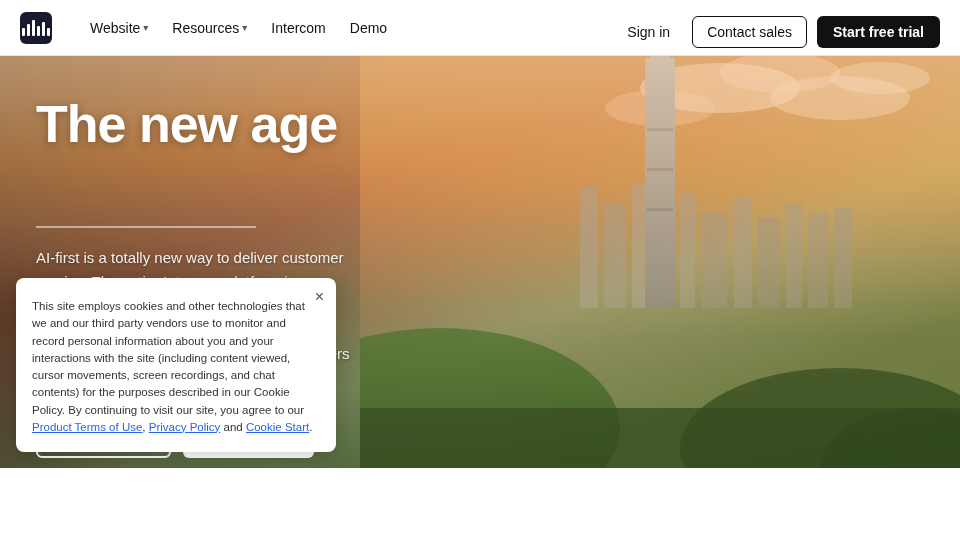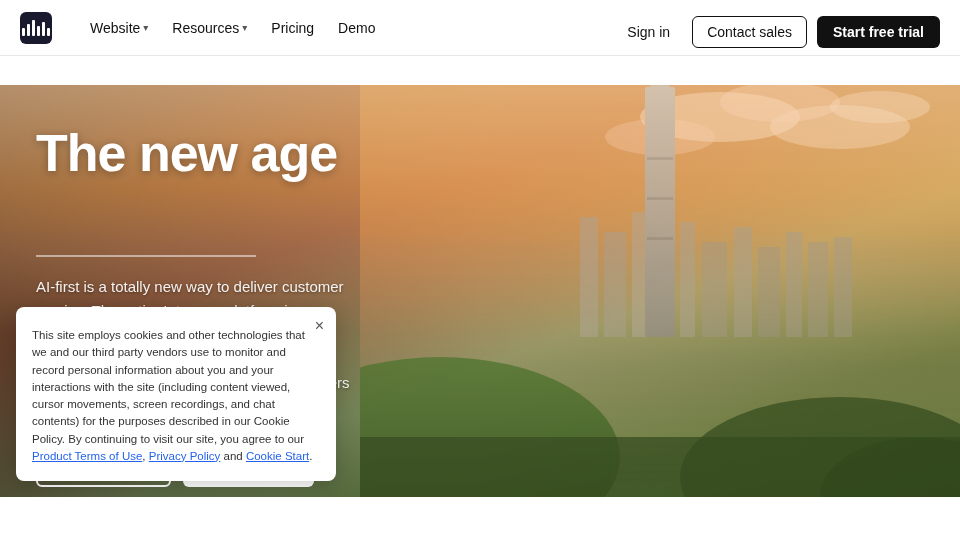--- a/index.html
+++ b/index.html
@@ -105,21 +105,20 @@
       background: #111;
       border: none;
     }
 
     
     .hero {
       position: relative;
       width: 960px;
       height: 412px;
       overflow: hidden;
-      margin-top: 29px;
     }
     .hero-bg {
       position: absolute;
       inset: 0;
       background:
         linear-gradient(to right, rgba(0,0,0,0.55) 0%, rgba(0,0,0,0.2) 50%, transparent 100%),
         linear-gradient(160deg, #e8c4a0 0%, #f0a060 20%, #d4845a 35%, #a0b87a 60%, #5a7a3a 80%, #3a5a25 100%);
     }
     
     .hero-sky {
@@ -246,21 +245,21 @@
   <div class="nav-links">
     <div class="nav-link">
       <span>Website</span>
       <span class="chevron-down">▾</span>
     </div>
     <div class="nav-link">
       <span>Resources</span>
       <span class="chevron-down">▾</span>
     </div>
     <div class="nav-link">
-      <span>Pricing</span>
+      <span>Intercom</span>
     </div>
     <div class="nav-link">
       <span>Demo</span>
     </div>
   </div>
   <div class="nav-actions">
     <button class="btn-signin">Sign in</button>
     <button class="btn-contact">Contact sales</button>
     <button class="btn-trial">Start free trial</button>
   </div>

